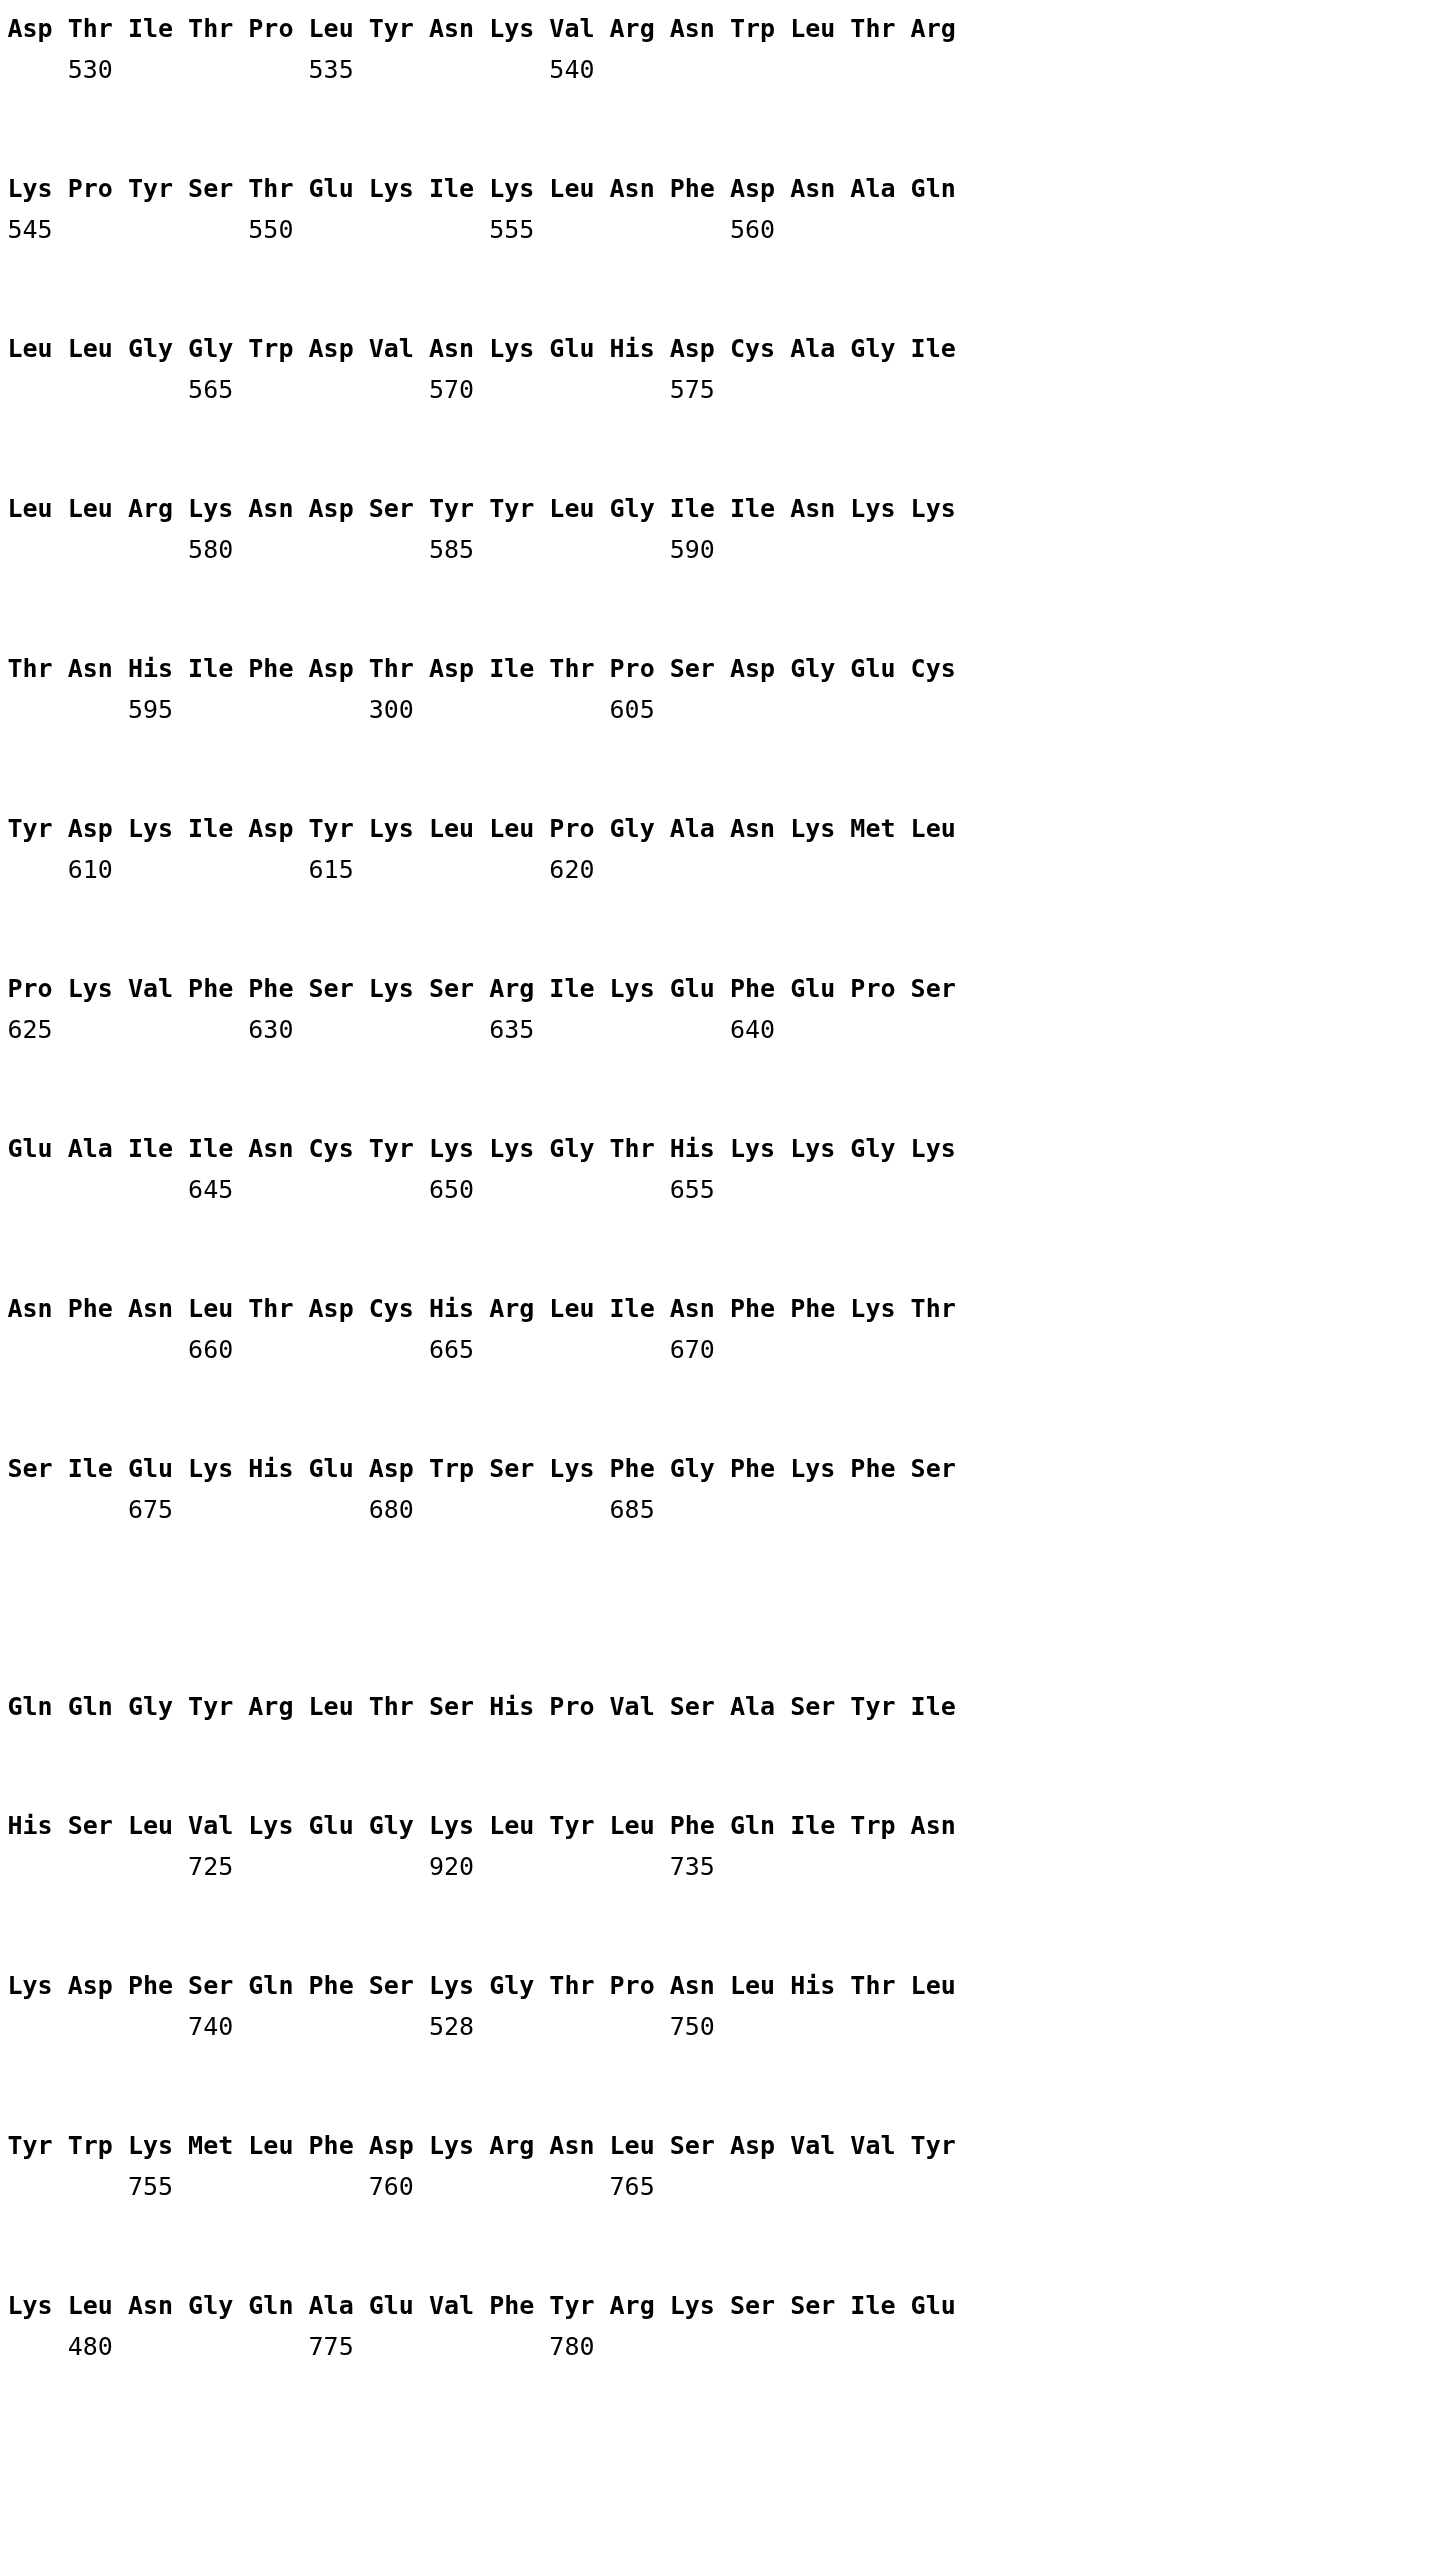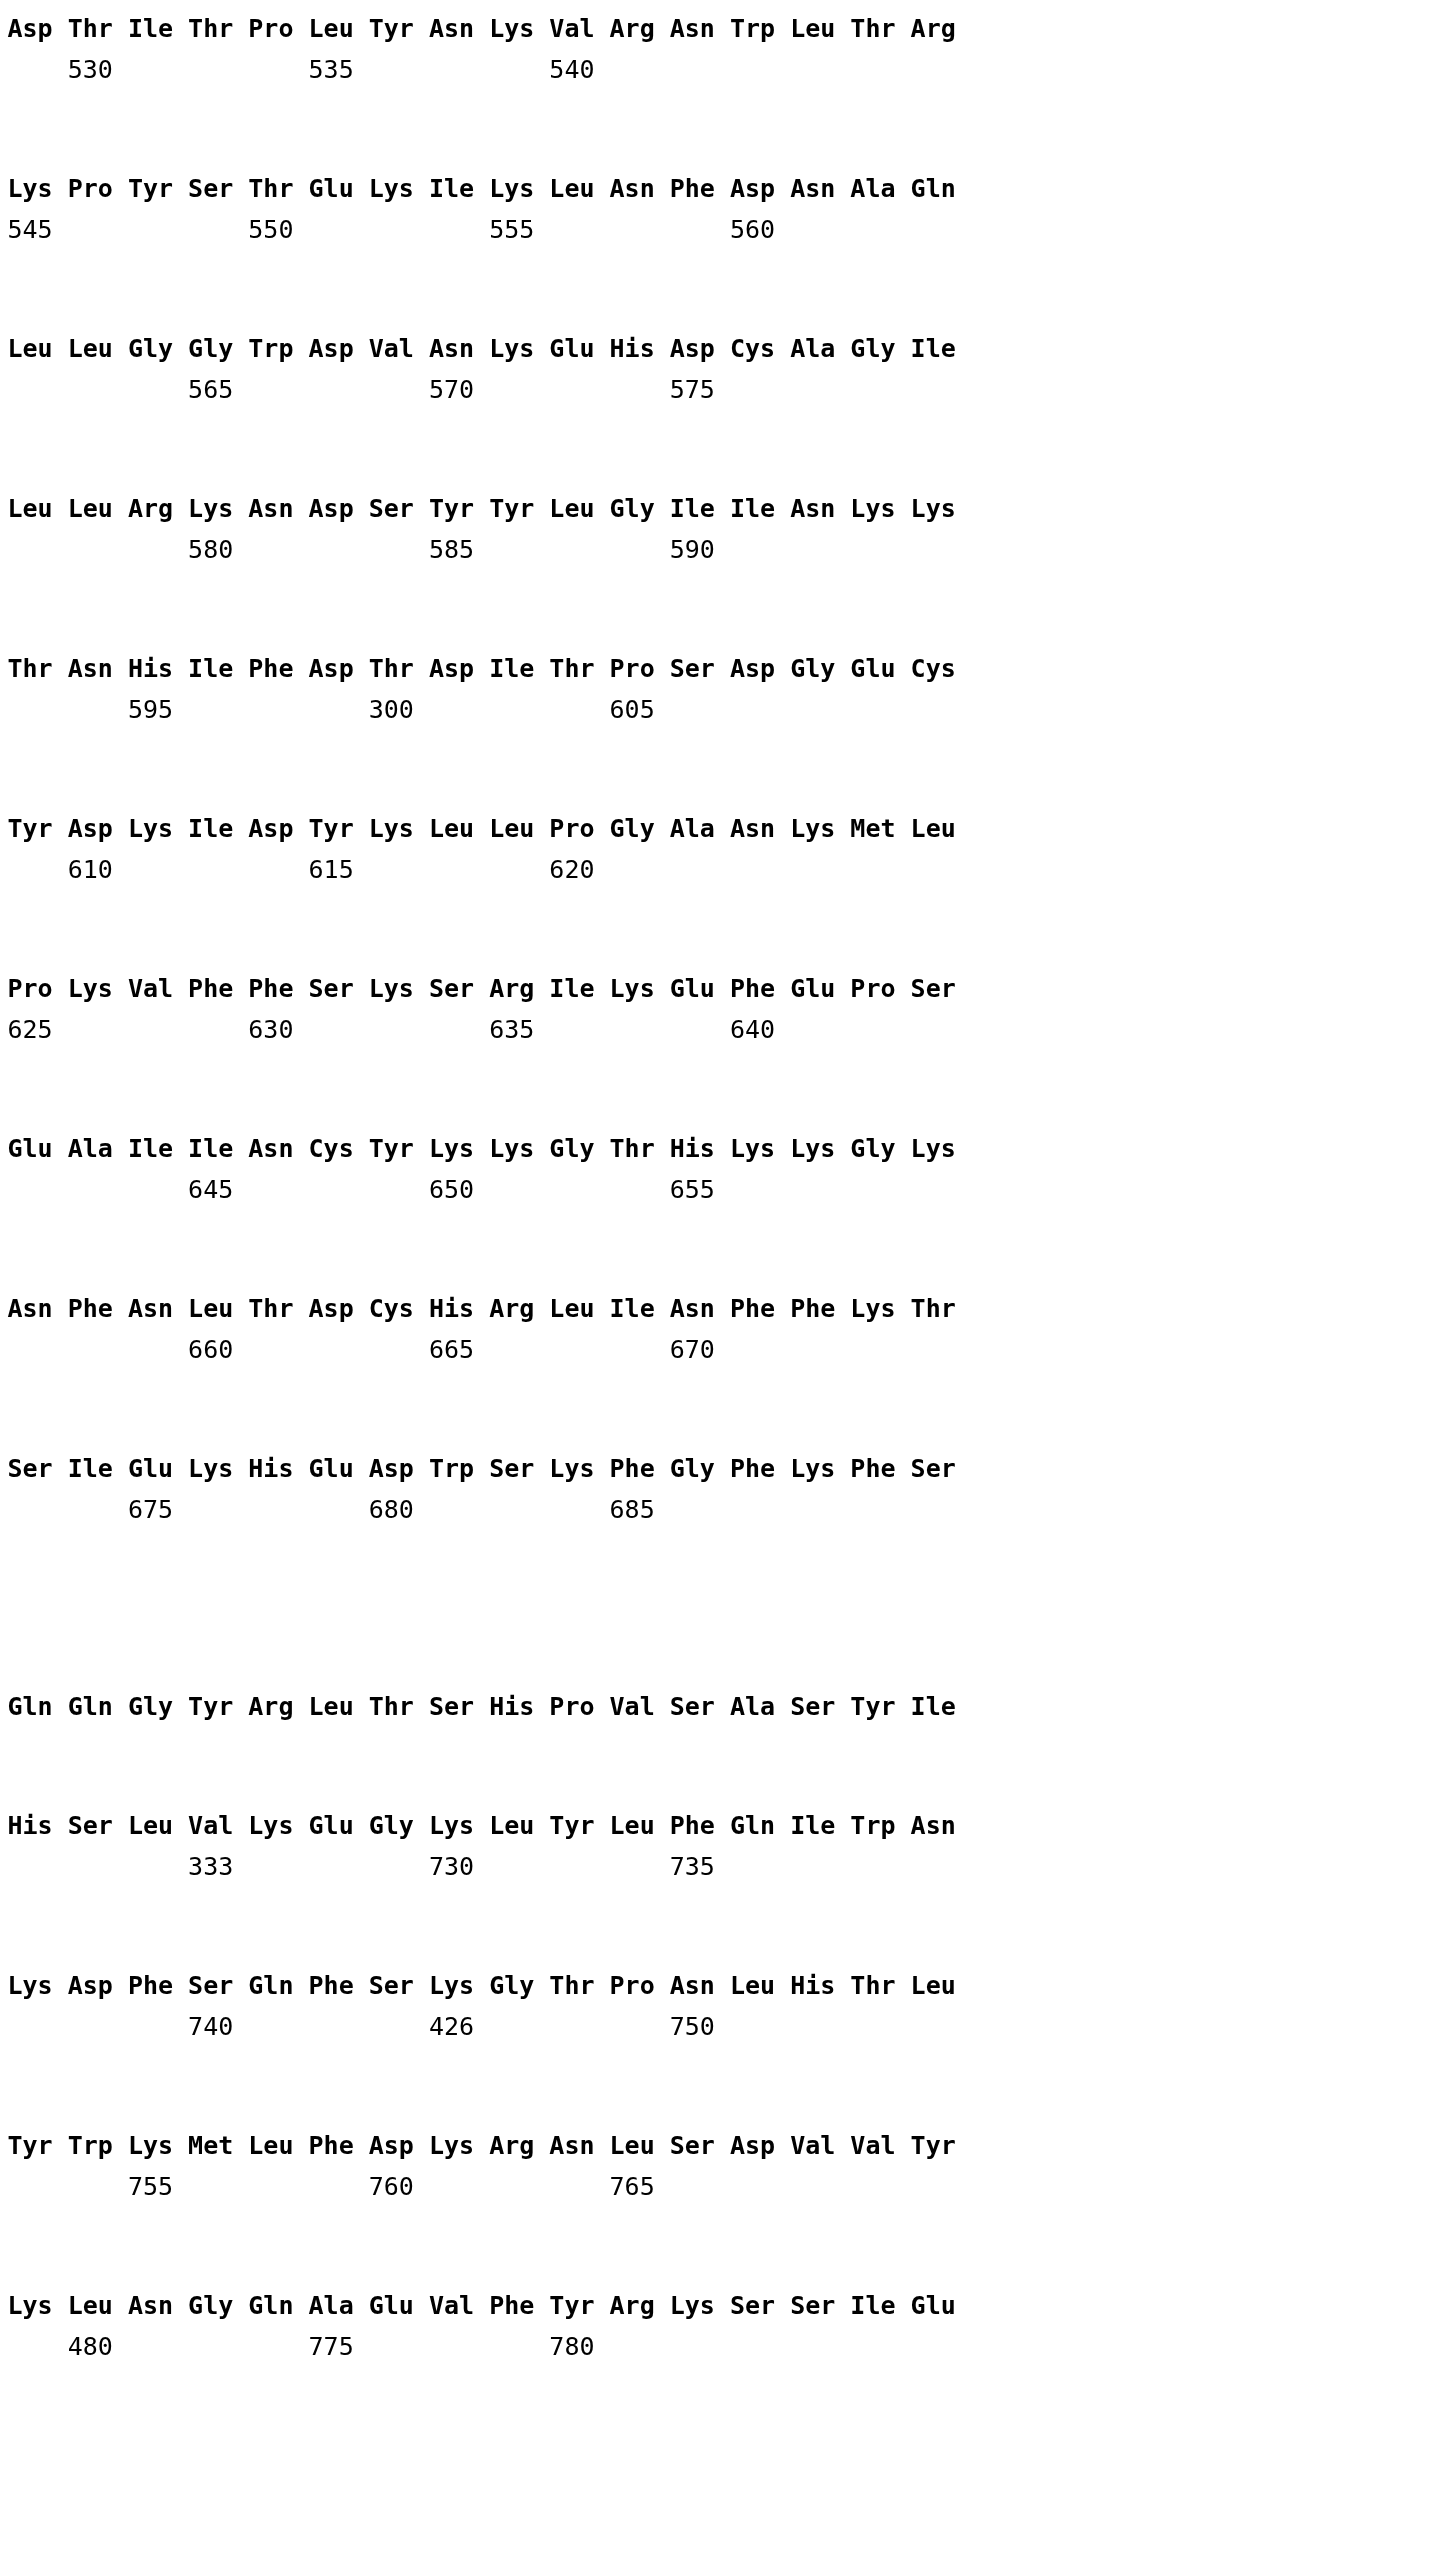--- a/index.html
+++ b/index.html
@@ -98,26 +98,26 @@
         <div class="line numbers">        675             680             685</div>
       </div>
       <div class="block-gap"></div>
       <div class="block-gap"></div>
       <div class="seq-block">
         <div class="line residues">Gln Gln Gly Tyr Arg Leu Thr Ser His Pro Val Ser Ala Ser Tyr Ile</div>
       </div>
       <div class="block-gap"></div>
       <div class="seq-block">
         <div class="line residues">His Ser Leu Val Lys Glu Gly Lys Leu Tyr Leu Phe Gln Ile Trp Asn</div>
-        <div class="line numbers">            333             730             735</div>
+        <div class="line numbers">            725             920             735</div>
       </div>
       <div class="block-gap"></div>
       <div class="seq-block">
         <div class="line residues">Lys Asp Phe Ser Gln Phe Ser Lys Gly Thr Pro Asn Leu His Thr Leu</div>
-        <div class="line numbers">            740             426             750</div>
+        <div class="line numbers">            740             528             750</div>
       </div>
       <div class="block-gap"></div>
       <div class="seq-block">
         <div class="line residues">Tyr Trp Lys Met Leu Phe Asp Lys Arg Asn Leu Ser Asp Val Val Tyr</div>
         <div class="line numbers">        755             760             765</div>
       </div>
       <div class="block-gap"></div>
       <div class="seq-block">
         <div class="line residues">Lys Leu Asn Gly Gln Ala Glu Val Phe Tyr Arg Lys Ser Ser Ile Glu</div>
         <div class="line numbers">    480             775             780</div>

